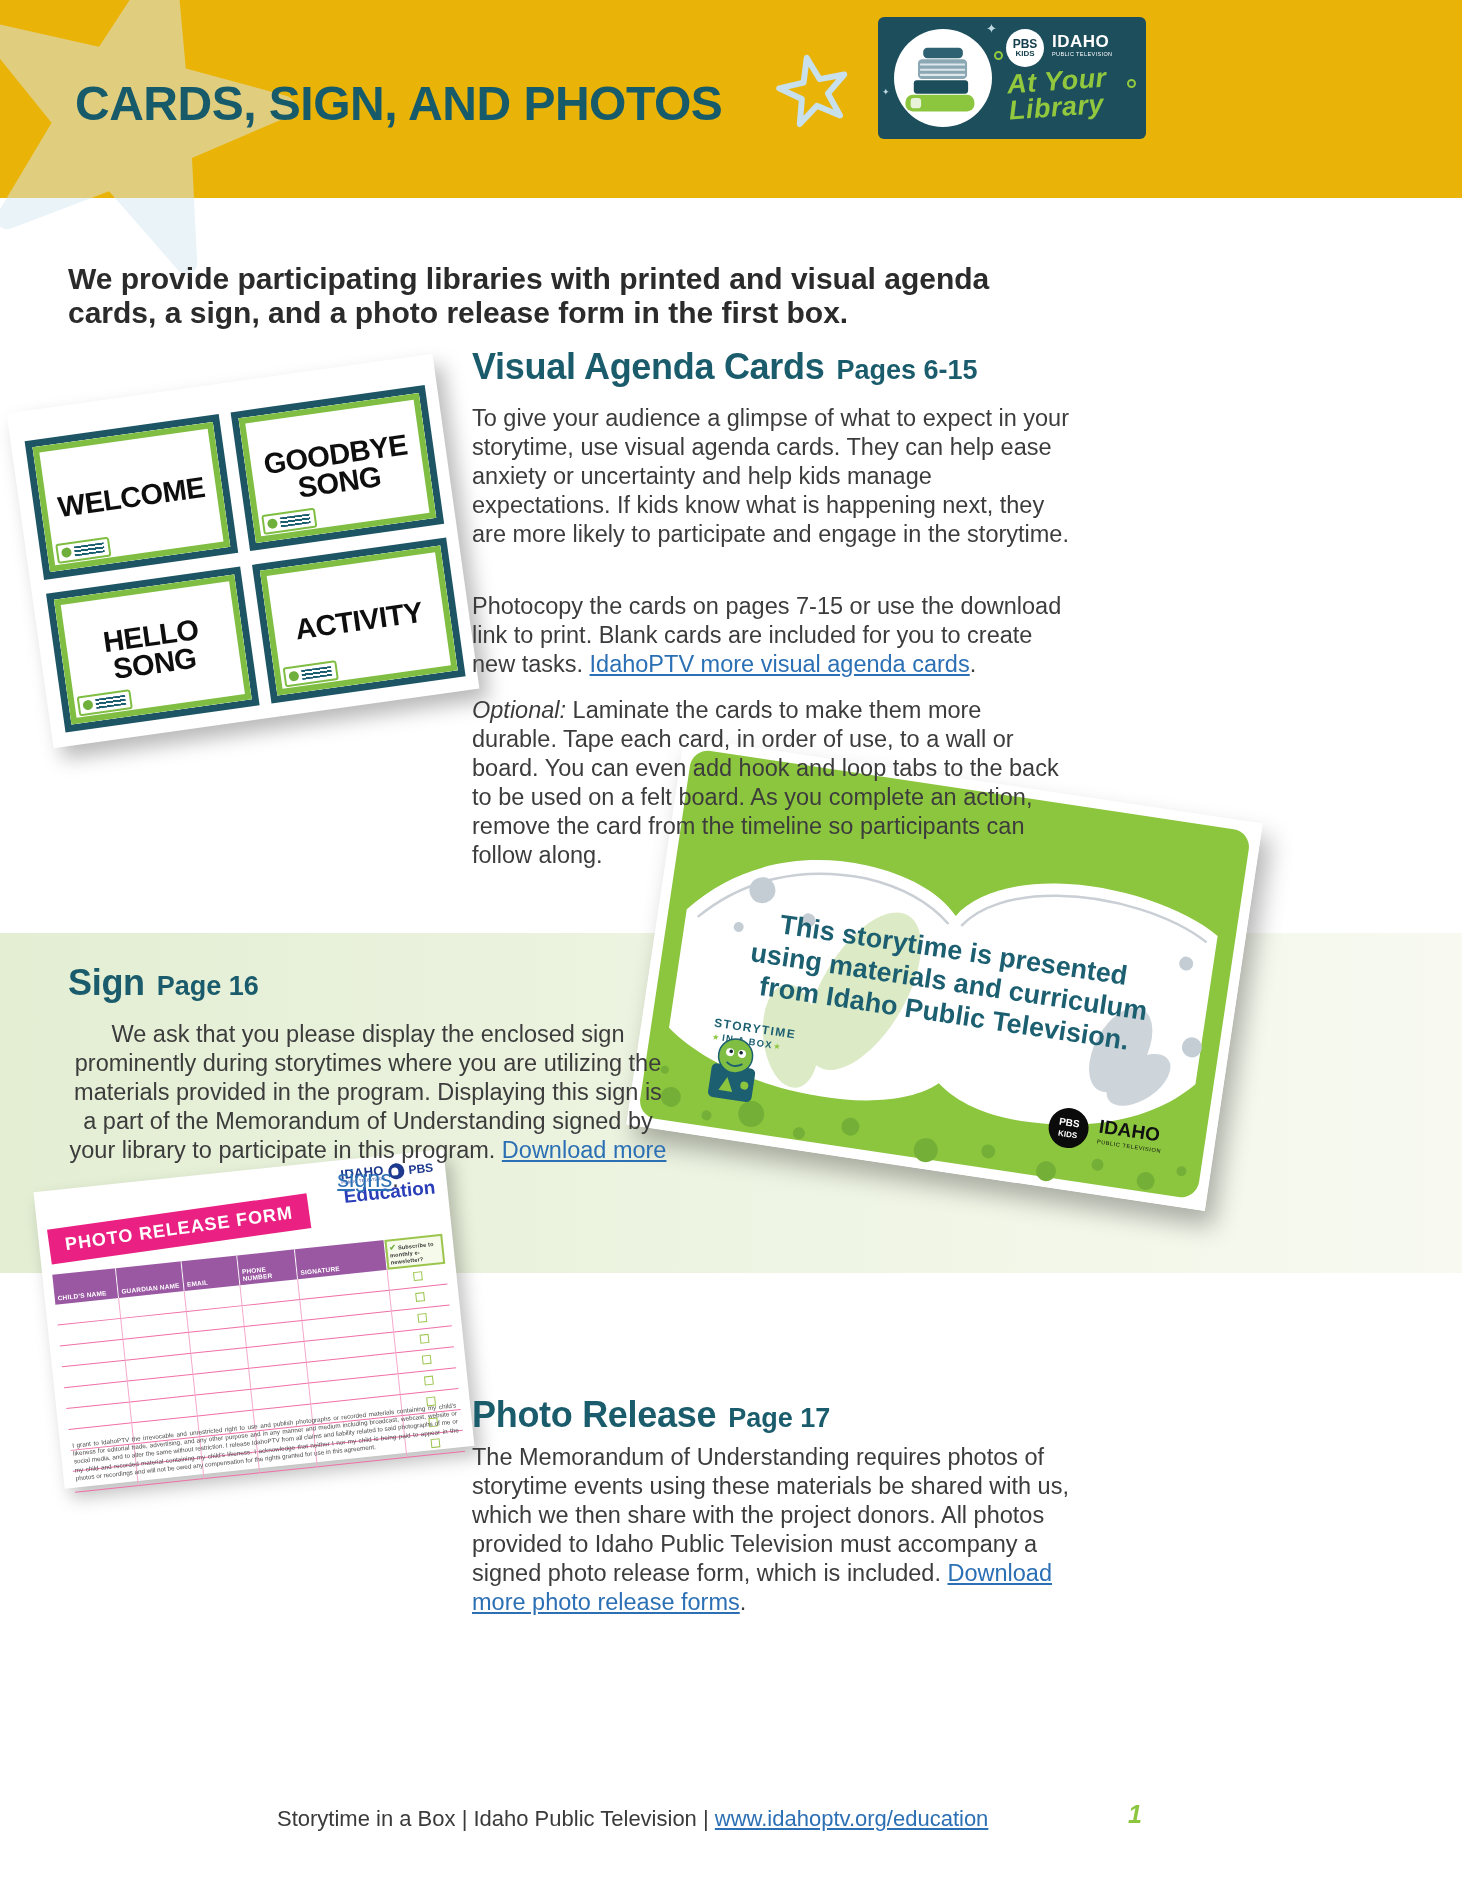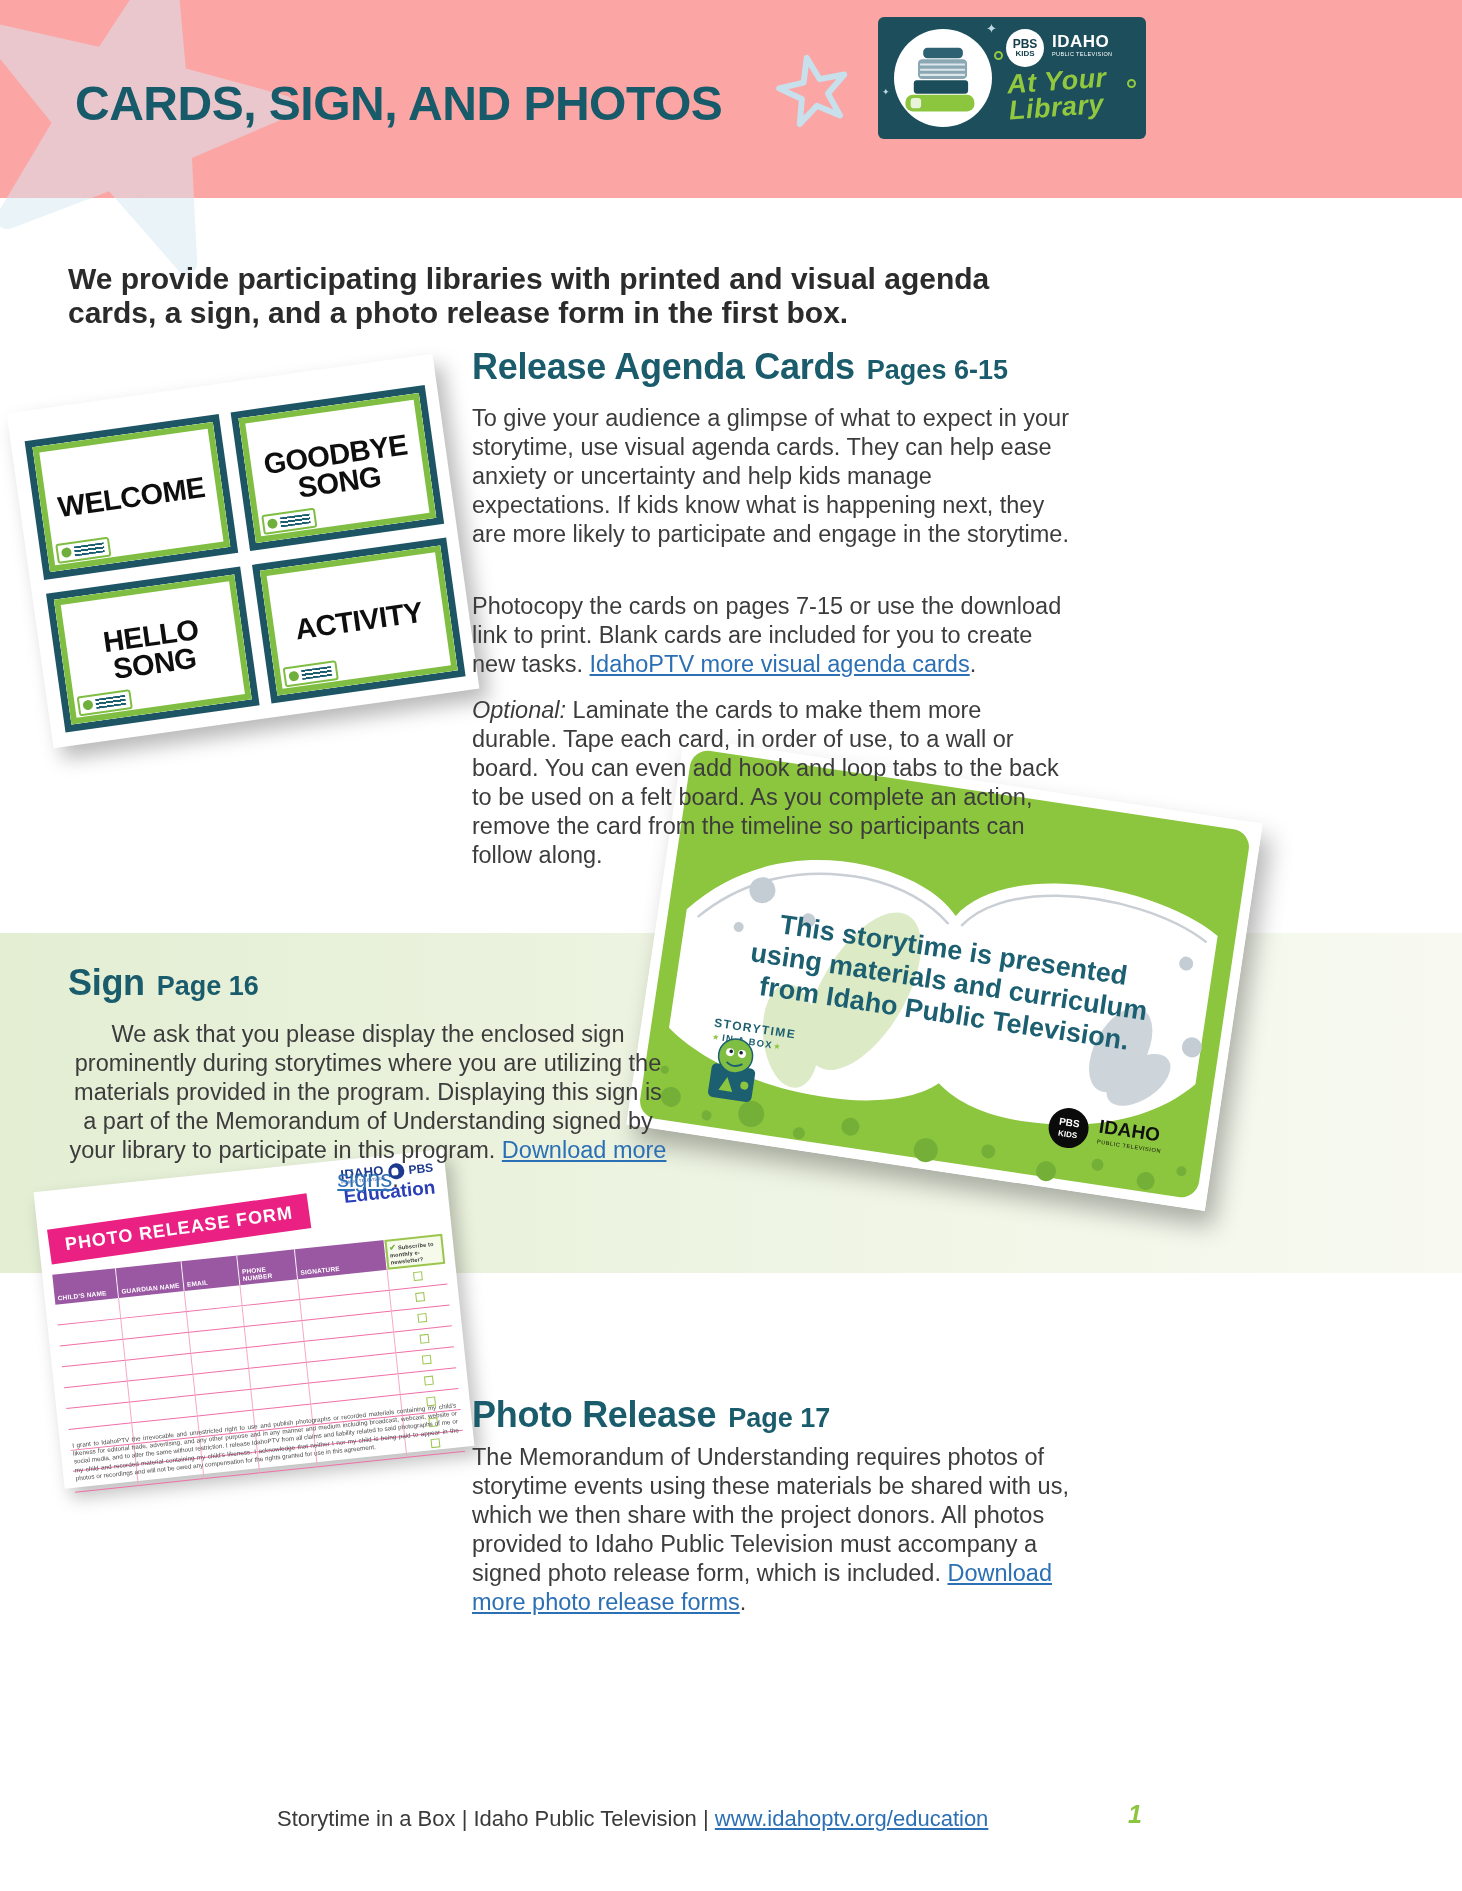--- a/index.html
+++ b/index.html
@@ -1,21 +1,21 @@
 <!DOCTYPE html>
 <html><head>
 <meta charset="utf-8">
 <style>
   * { margin:0; padding:0; box-sizing:border-box; }
   html,body { background:#ffffff; }
   body { font-family:"Liberation Sans", sans-serif; }
   .page { position:relative; width:1462px; height:1891px; background:#fff; overflow:hidden; }
 
   
-  .banner { position:absolute; left:0; top:0; width:1462px; height:198px; background:#fca5a5; }
+  .banner { position:absolute; left:0; top:0; width:1462px; height:198px; background:#eab308; }
   .banner-star { position:absolute; left:-45px; top:-55px; width:345px; height:345px; z-index:2; pointer-events:none; }
   .banner-title { position:absolute; left:75px; top:76px; z-index:3; font-size:48px; font-weight:800; letter-spacing:-.5px; color:#175A69; white-space:nowrap; }
   .star-outline { position:absolute; left:772px; top:50px; width:84px; height:84px; z-index:3; }
 
   .logo-box { position:absolute; left:878px; top:17px; width:268px; height:122px; background:#1C4E5C; border-radius:6px; z-index:4; }
   .book-circle { position:absolute; left:16px; top:12px; width:98px; height:98px; background:#fff; border-radius:50%; }
   .logo-sparkle { position:absolute; color:#BFD9E4; font-size:13px; }
   .logo-ring { position:absolute; width:9px; height:9px; border:2px solid #92C83E; border-radius:50%; }
   .pbs-circle { position:absolute; left:128px; top:12px; width:38px; height:38px; background:#fff; border-radius:50%; display:flex; flex-direction:column; align-items:center; justify-content:center; line-height:1; }
   .pbs-circle .t1 { font-size:12px; font-weight:800; color:#16404D; }
@@ -122,21 +122,21 @@
     <div class="tagline">
       <div>At Your</div>
       <div>Library</div>
     </div>
     <span class="logo-ring" style="right:10px; top:62px;"></span>
   </div>
 
   <div class="intro">We provide participating libraries with printed and visual agenda cards, a sign, and a photo release form in the first box.</div>
 
   <div class="sec-heading" style="top:346px;">
-    <span class="big">Release Agenda Cards</span><span class="pages">Pages 6-15</span>
+    <span class="big">Visual Agenda Cards</span><span class="pages">Pages 6-15</span>
   </div>
   <div class="body-par" style="left:472px; top:404px; width:600px;">To give your audience a glimpse of what to expect in your storytime, use visual agenda cards. They can help ease anxiety or uncertainty and help kids manage expectations. If kids know what is happening next, they are more likely to participate and engage in the storytime.</div>
   <div class="body-par" style="left:472px; top:592px; width:600px;">
     <span>Photocopy the cards on pages 7-15 or use the download link to print. Blank cards are included for you to create new tasks. </span><span class="lnk">IdahoPTV more visual agenda cards</span><span>.</span>
   </div>
   <div class="body-par" style="left:472px; top:696px; width:600px;">
     <span class="ital">Optional:</span><span> Laminate the cards to make them more durable. Tape each card, in order of use, to a wall or board. You can even add hook and loop tabs to the back to be used on a felt board. As you complete an action, remove the card from the timeline so participants can follow along.</span>
   </div>
 
   <div class="cards-sheet">

